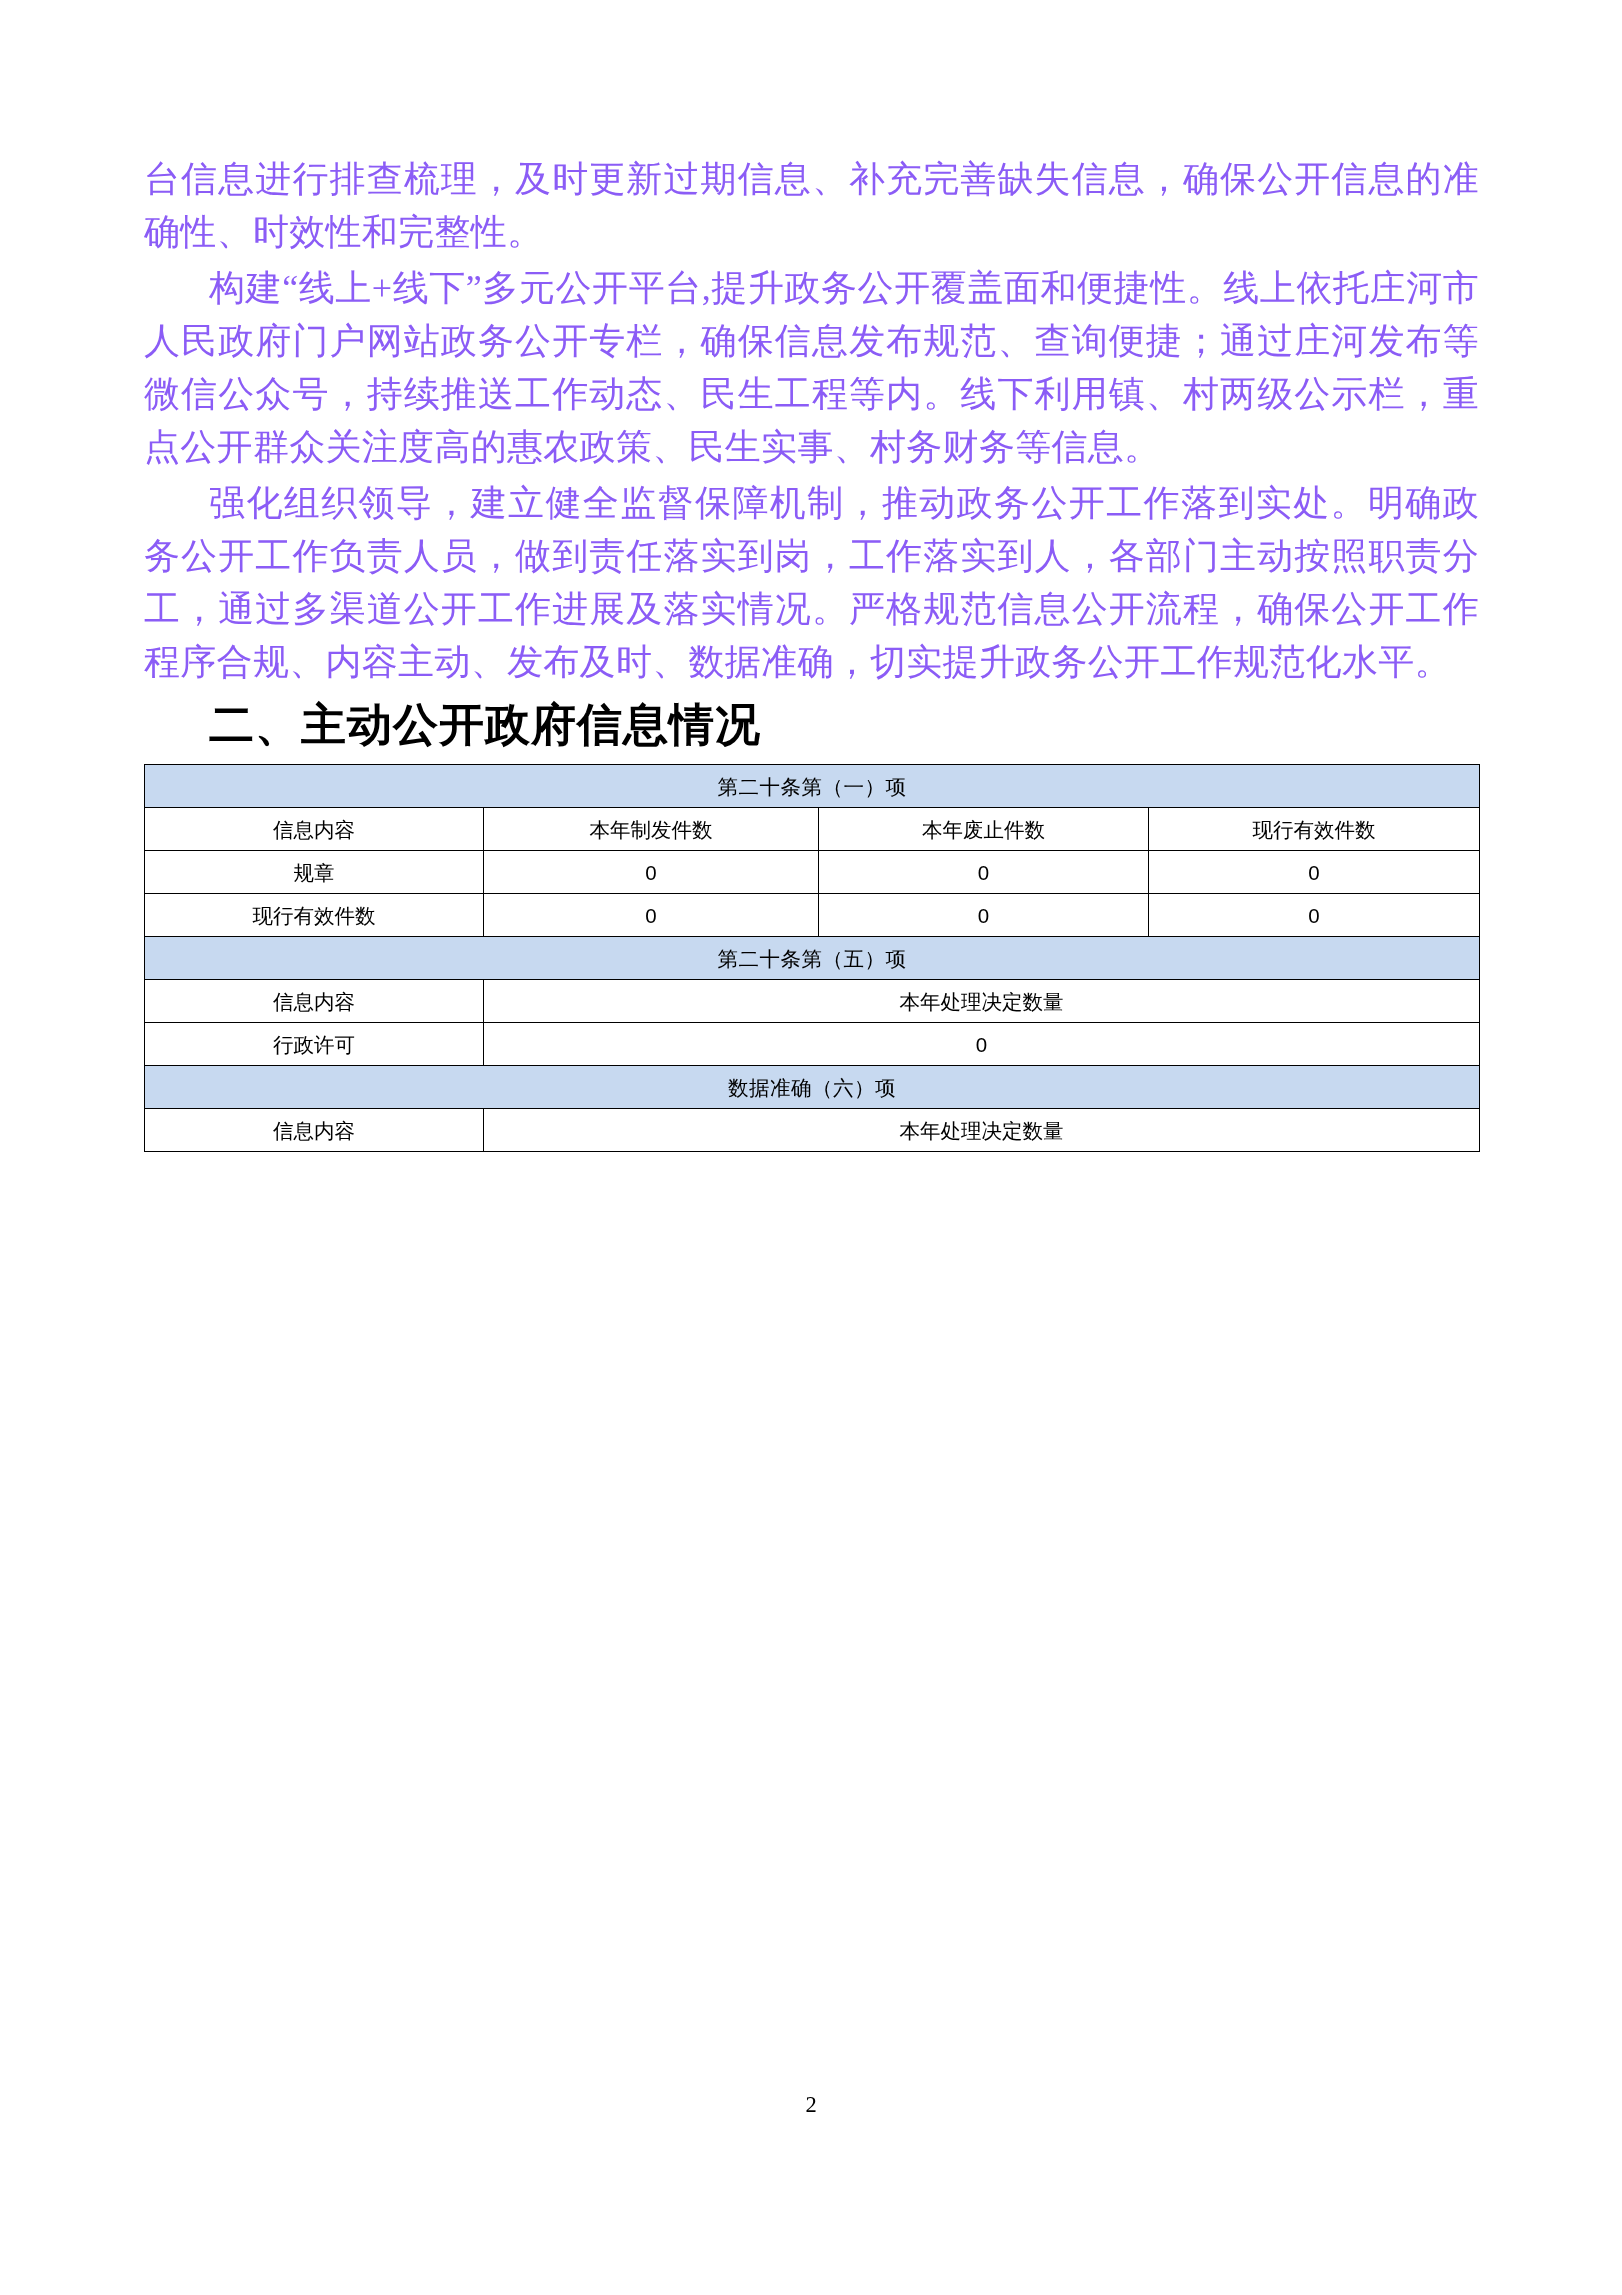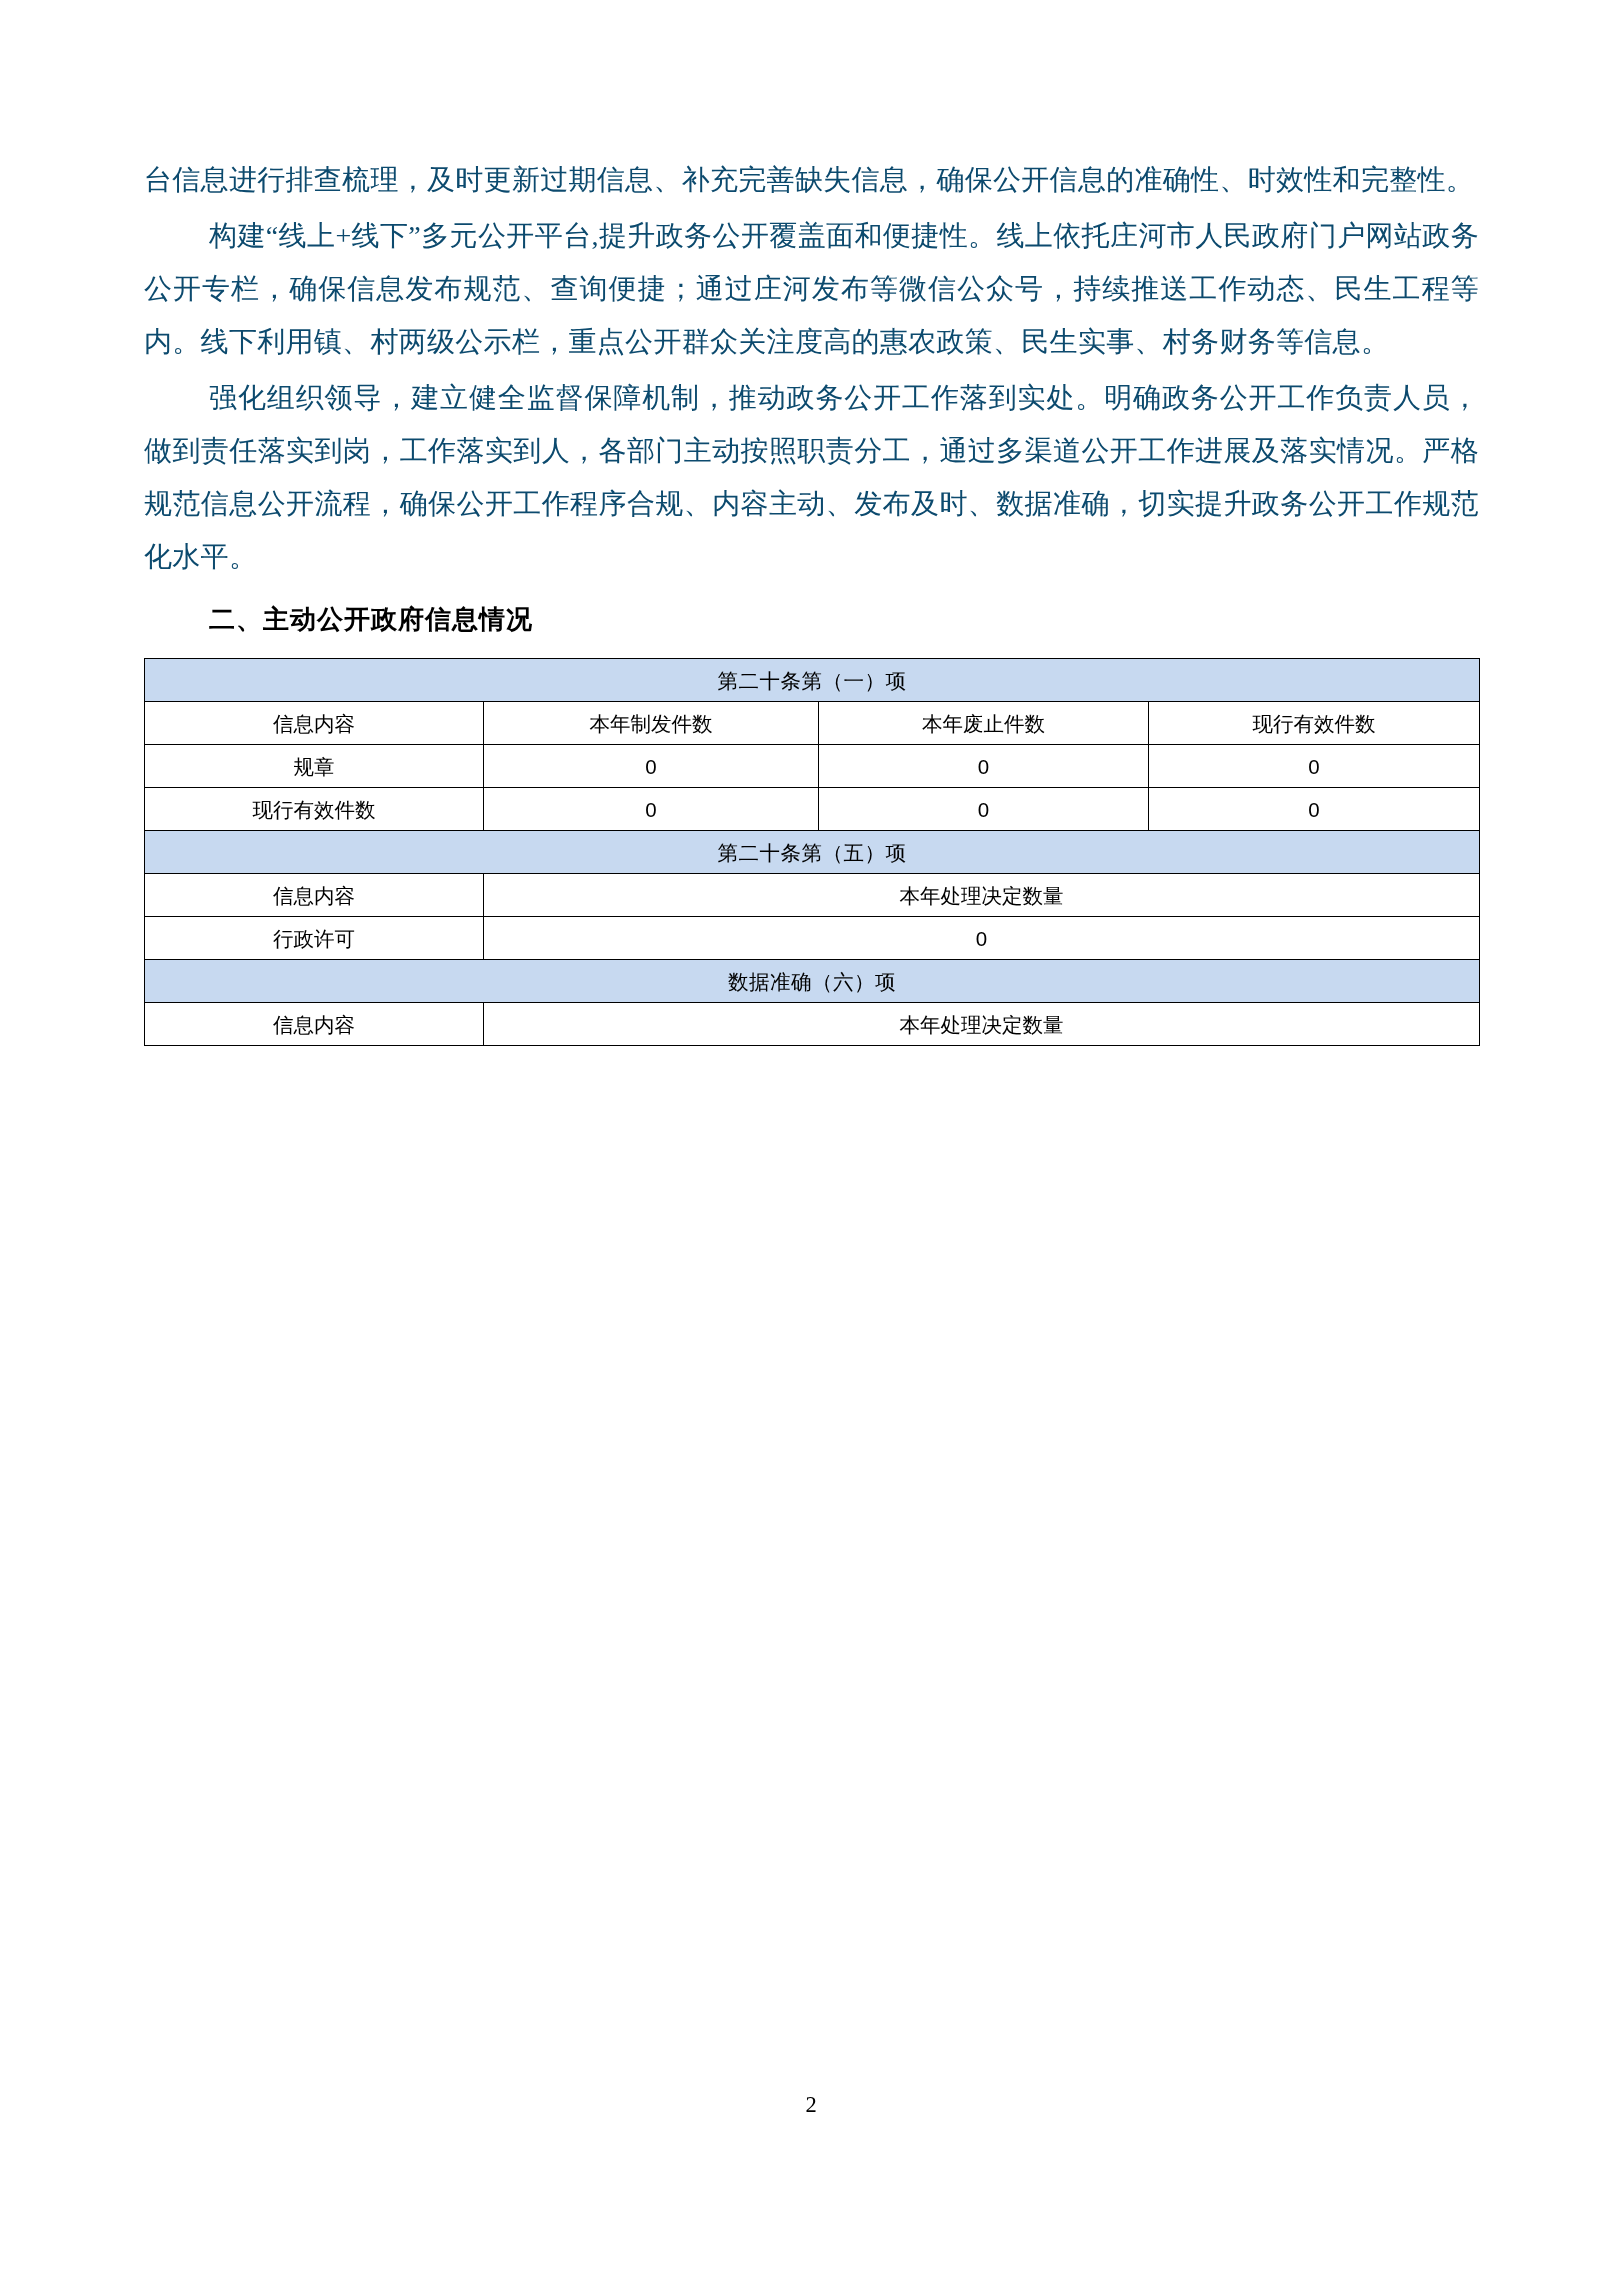--- a/index.html
+++ b/index.html
@@ -21,43 +21,43 @@
   }
   .content {
     position: absolute;
     left: 144px;
     top: 153px;
     width: 1335px;
   }
 
   
   .para {
-    font-size: 28px;
+    font-size: 36px;
     line-height: 53px;
     letter-spacing: 0.3px;
     text-align: justify;
     text-justify: inter-ideograph;
     margin: 0;
-    color: #0c4a6e;
+    color: #8b5cf6;
   }
   .para.indent {
     text-indent: 65px;
   }
   .para.cont {
     text-indent: 0;
   }
   .sub-heading {
     font-size: 32px;
     line-height: 53px;
     margin: 0;
     text-indent: 65px;
     color: #000;
   }
   .main-heading {
-    font-size: 26px;
+    font-size: 45px;
     line-height: 56px;
     margin: 0;
     text-indent: 65px;
     font-weight: bold;
     font-family: "Liberation Sans", "DejaVu Sans", sans-serif;
     letter-spacing: 1px;
     color: #000;
   }
   .gap-sm { height: 3.1px; }
   .gap-md { height: 8.2px; }

